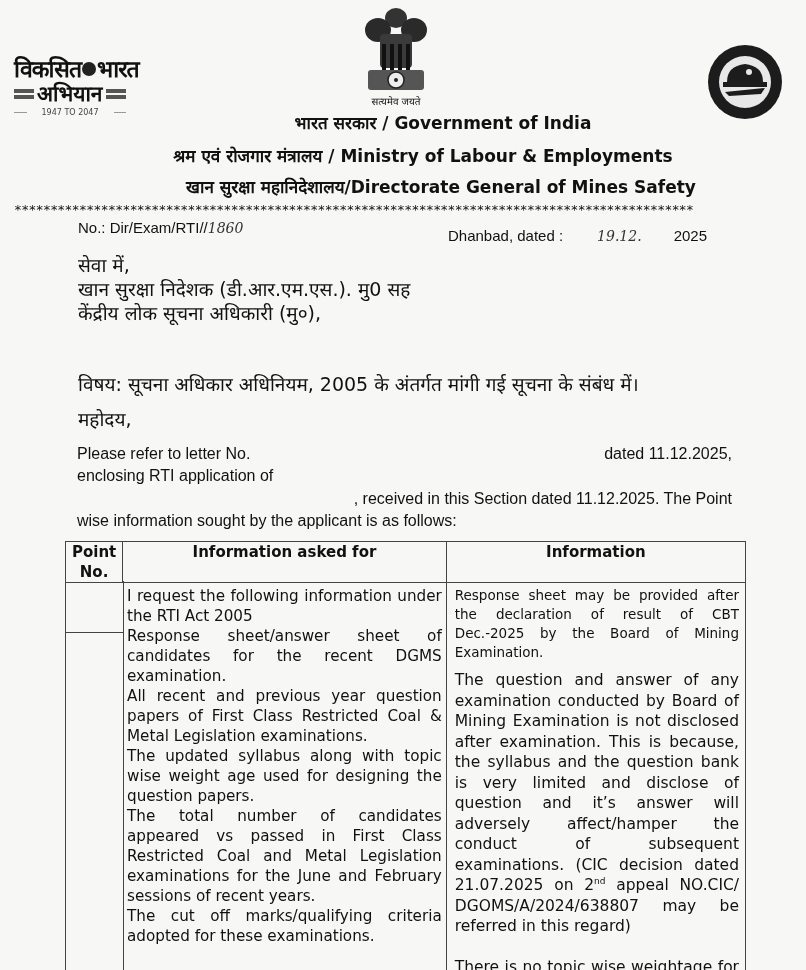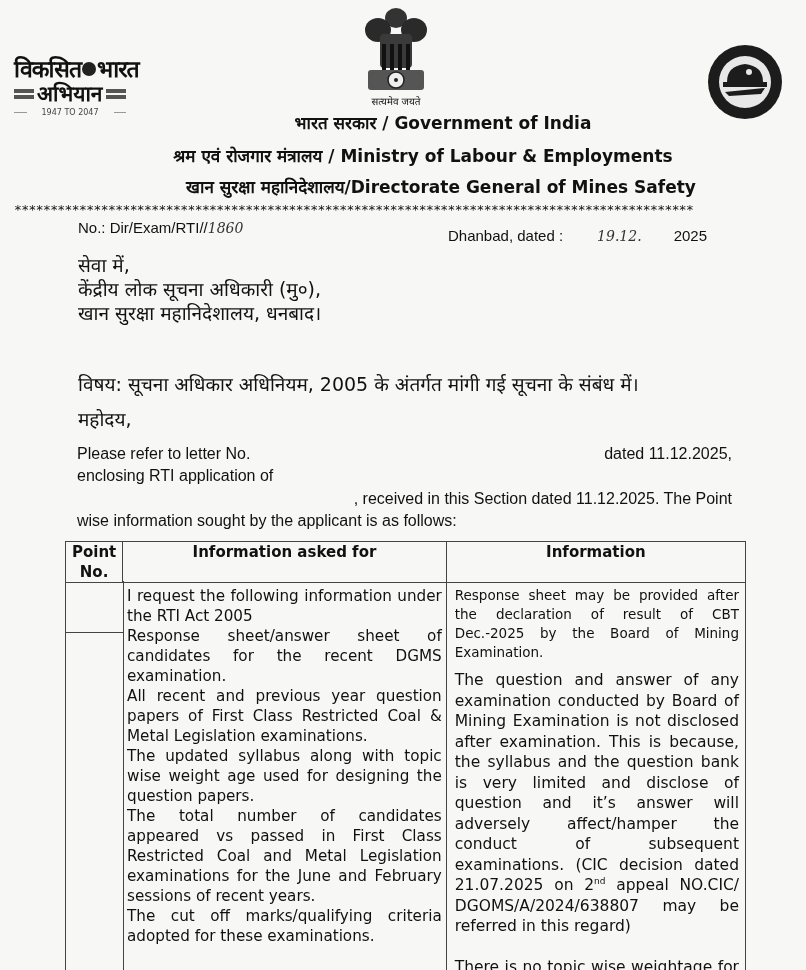--- a/index.html
+++ b/index.html
@@ -130,22 +130,22 @@
 
 <div class="abs refno">
   <span>No.: Dir/Exam/RTI//</span><span class="hand">1860</span>
 </div>
 <div class="abs dated">
   <span>Dhanbad, dated :</span><span class="hand date-hand">19.12.</span><span class="year">2025</span>
 </div>
 
 <div class="abs hindi addr">
   <div>सेवा में,</div>
+  <div>खान सुरक्षा निदेशक (डी.आर.एम.एस.). मु0 सह</div>
   <div>केंद्रीय लोक सूचना अधिकारी (मु०),</div>
-  <div>खान सुरक्षा महानिदेशालय, धनबाद।</div>
 </div>
 
 <div class="abs hindi subject">विषय: सूचना अधिकार अधिनियम, 2005 के अंतर्गत मांगी गई सूचना के संबंध में।</div>
 <div class="abs hindi salut">महोदय,</div>
 
 <div class="abs body-text p1">
   <span>Please refer to letter No.</span>
   <span class="right">dated 11.12.2025,</span>
 </div>
 <div class="abs body-text p2">enclosing RTI application of</div>

